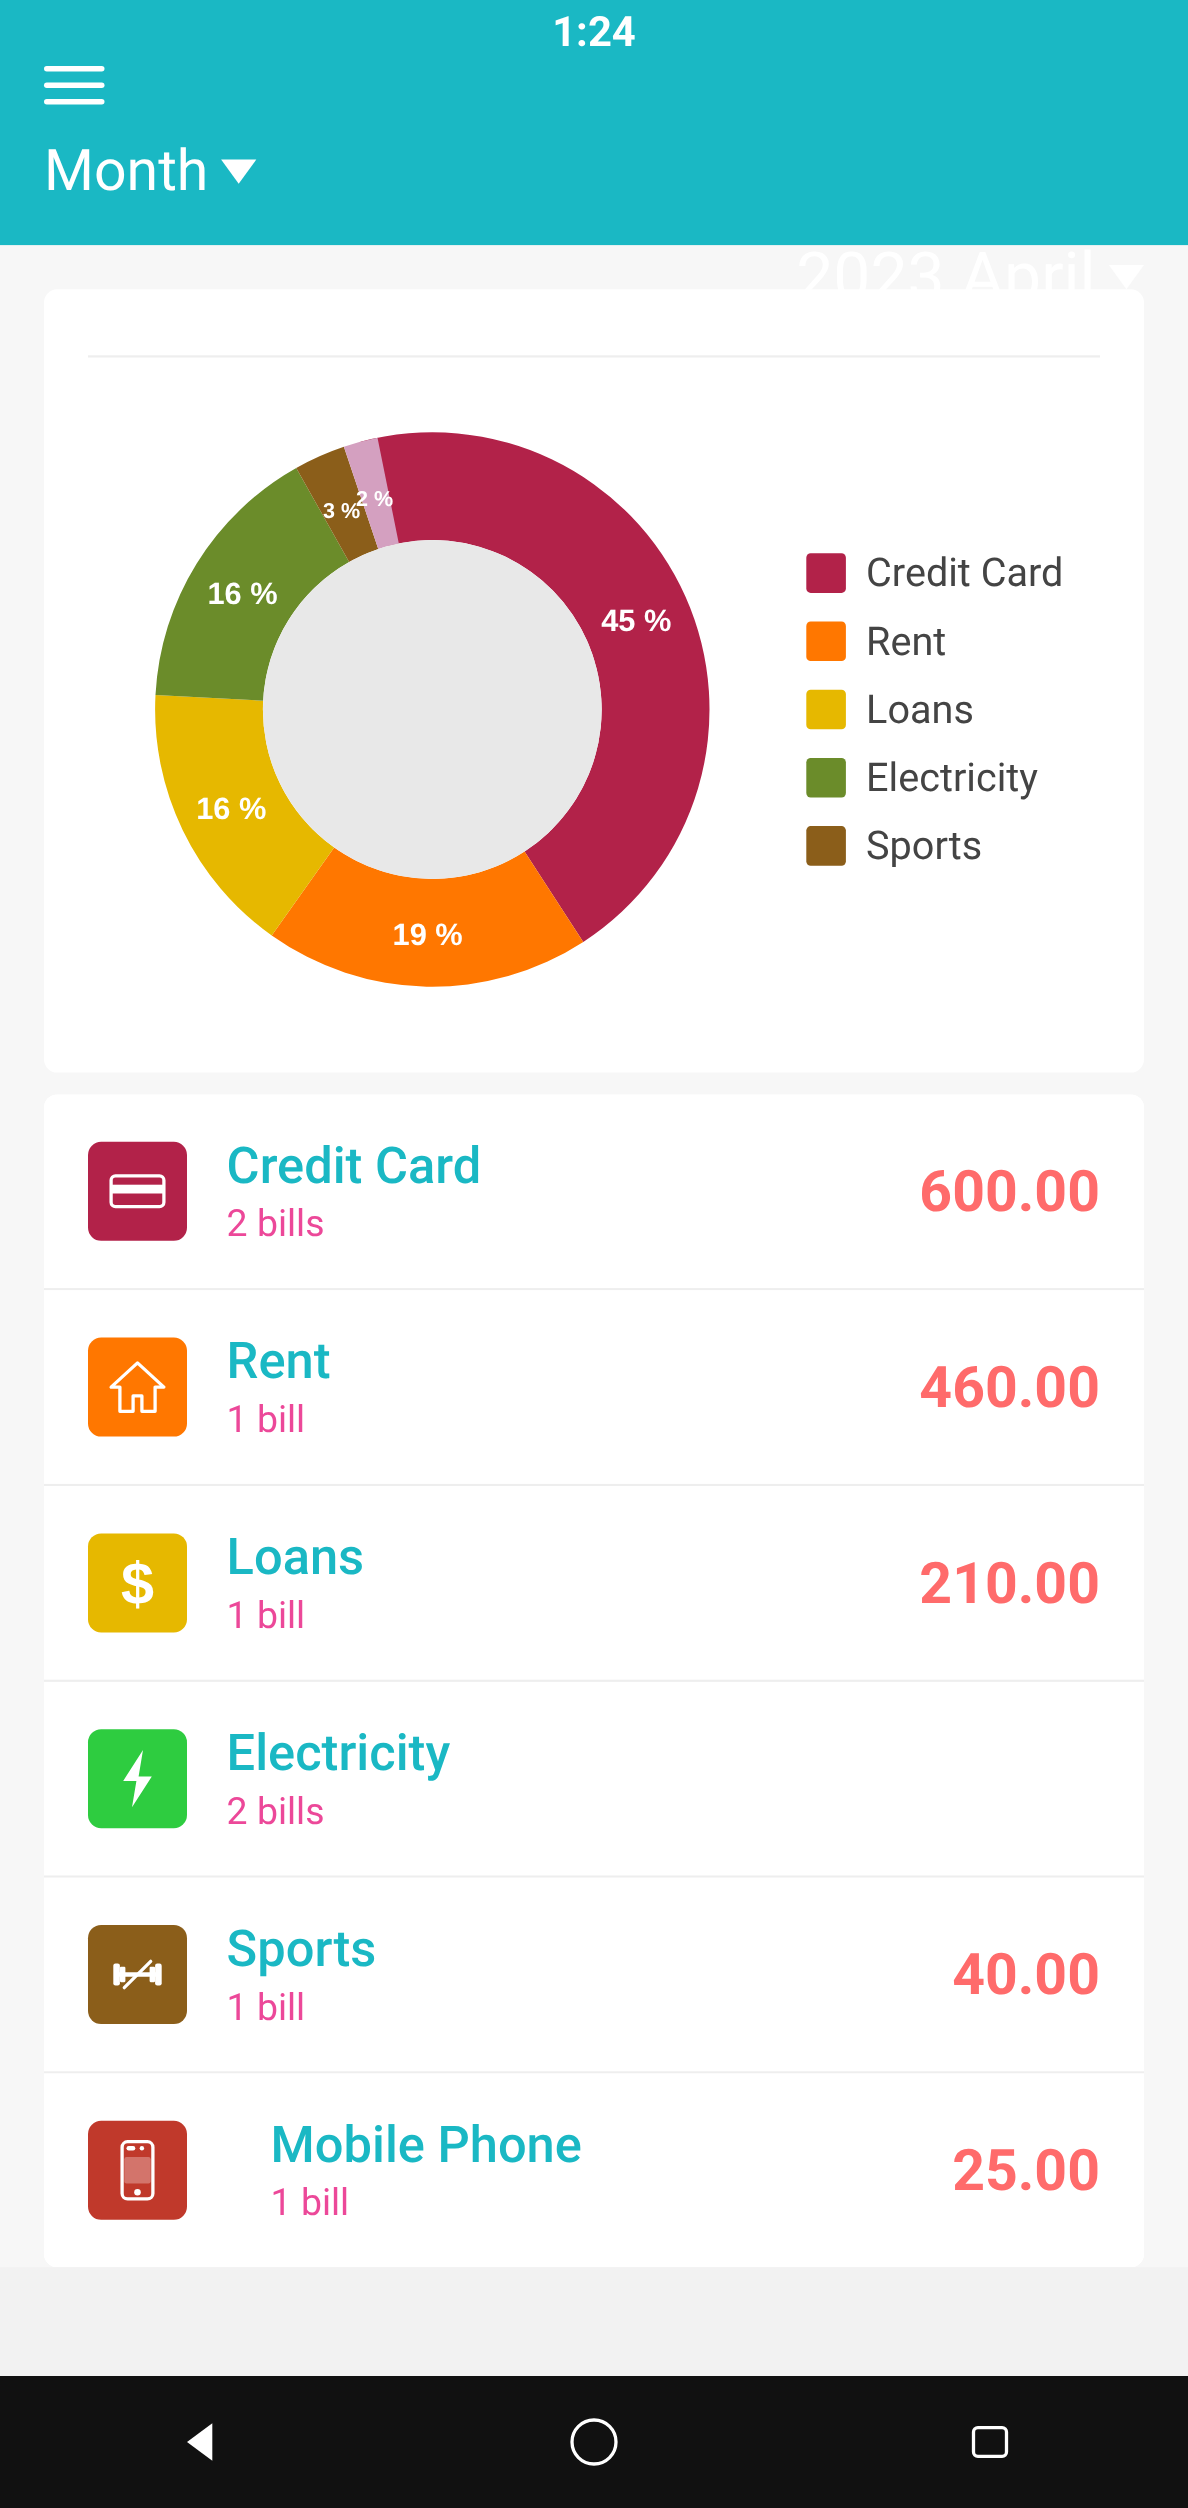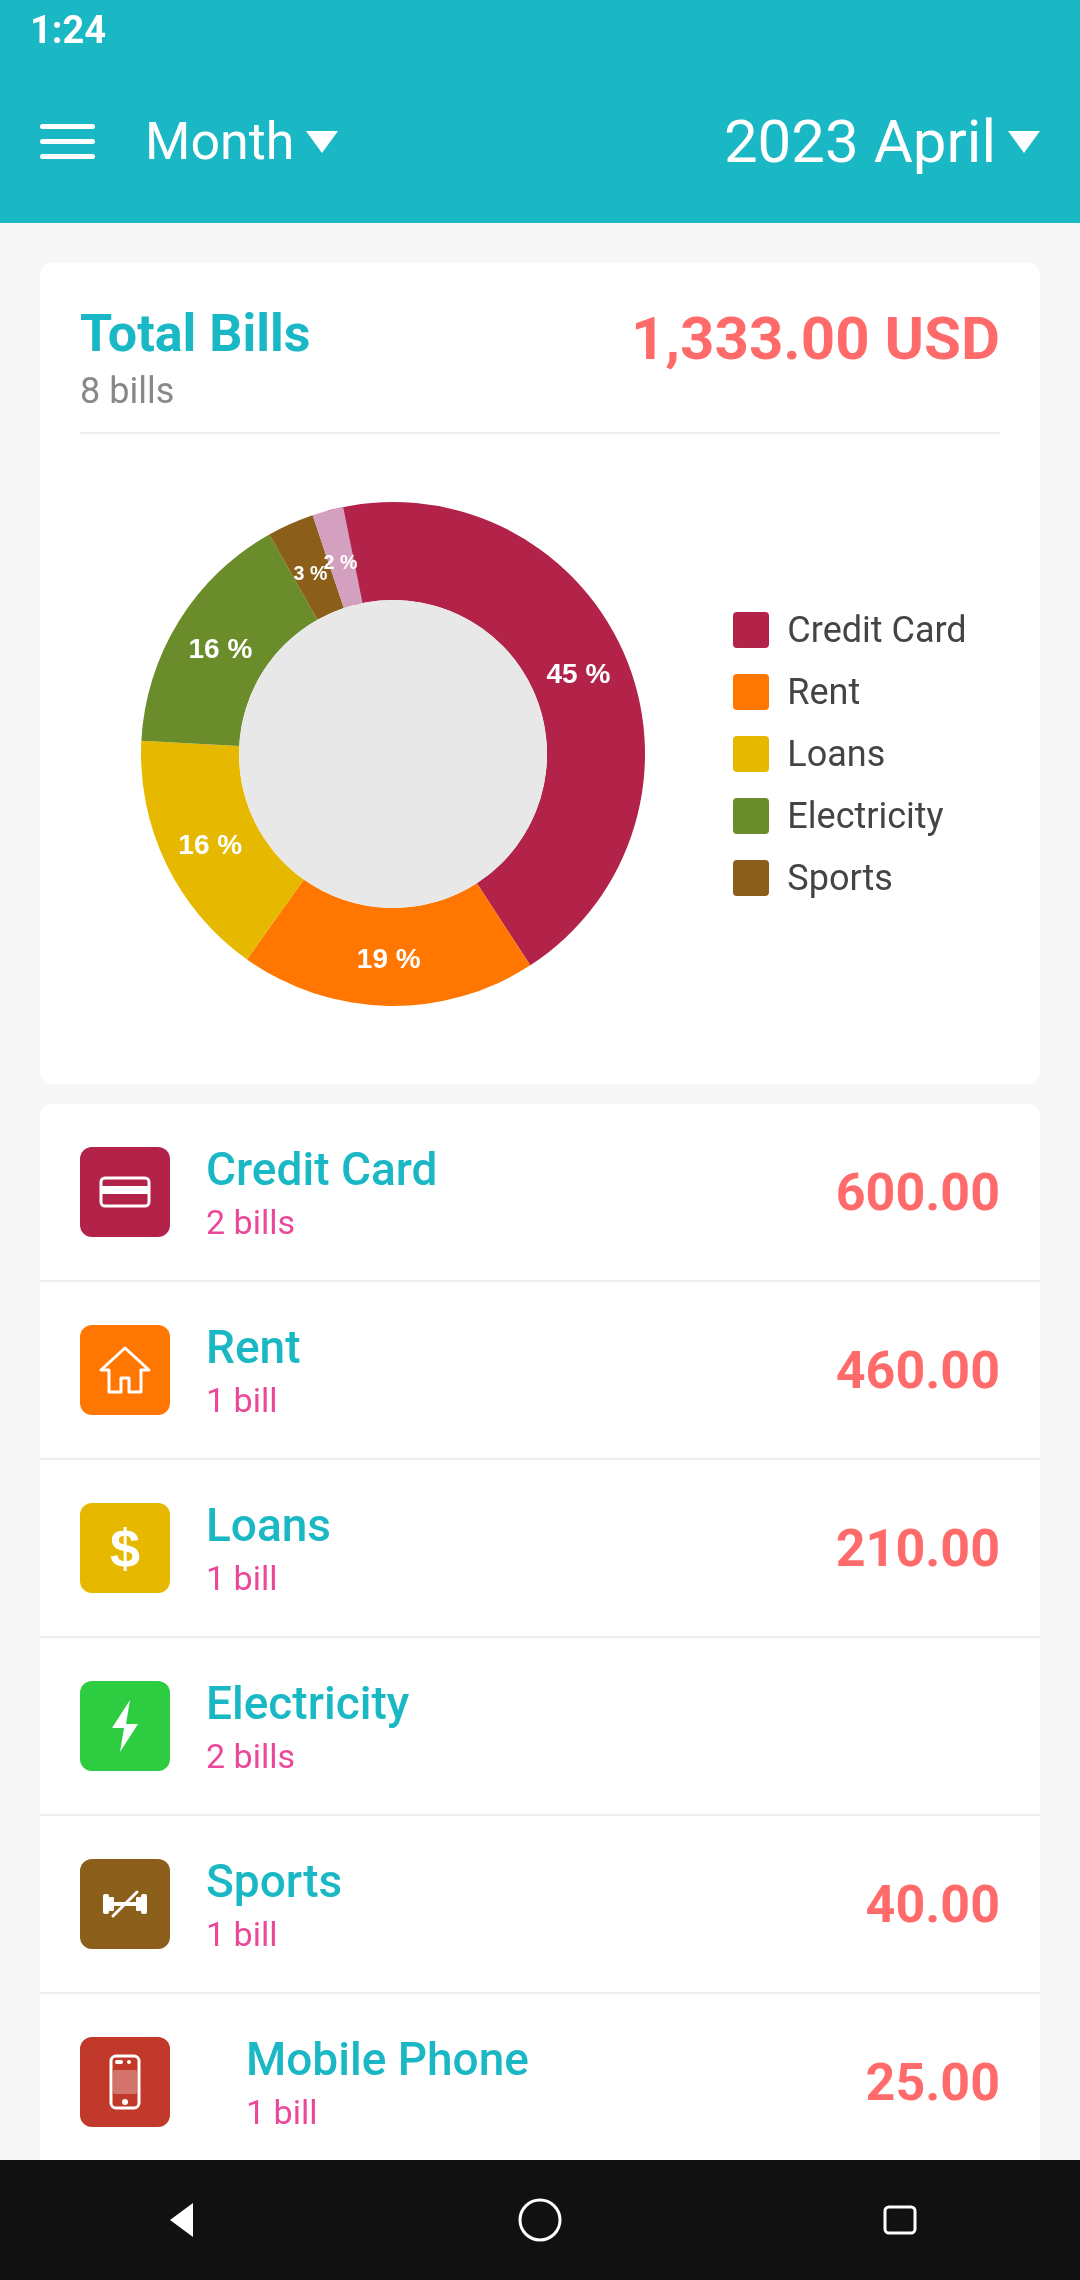--- a/index.html
+++ b/index.html
@@ -12,43 +12,43 @@
       overflow-x: hidden;
     }
 
     
     .status-bar {
       width: 100%;
       height: 60px;
       background: #1ab8c4;
       display: flex;
       align-items: center;
-      justify-content: flex-start;
+      justify-content: center;
       padding: 0 30px;
     }
     .status-bar-icons {
       display: flex;
       align-items: center;
       gap: 12px;
     }
     .status-time {
       color: white;
       font-size: 38px;
       font-weight: bold;
     }
 
     
     .header {
       width: 100%;
       height: 163px;
       background: #1ab8c4;
       display: flex;
-      align-items: center;
       padding: 0 40px;
-      gap: 45px;
+      gap: 30px;
+      flex-direction: column;
     }
     .hamburger-icon {
       width: 60px;
       height: 60px;
       display: flex;
       flex-direction: column;
       justify-content: center;
       gap: 10px;
       cursor: pointer;
     }
@@ -269,27 +269,20 @@
   </div>
   <div class="header-date-selector">
     <span class="header-date-label">2023 April</span>
     <div class="dropdown-arrow"></div>
   </div>
 </div>
 
 <div class="content">
 
   <div class="total-bills-section">
-    <div class="total-bills-header">
-      <div>
-        <div class="total-bills-title">Total Bills</div>
-        <div class="total-bills-count">8 bills</div>
-      </div>
-      <div class="total-bills-amount">1,333.00 USD</div>
-    </div>
     <div class="divider"></div>
 
     <div class="chart-container">
       <svg class="donut-svg" viewBox="0 0 200 200">
 
         <g id="donut-segments">
             <path d="M 76.70628594077313 13.066675633983849 A 90 90 0 0 1 149.01751315135243 175.48035111508815 L 129.9551469258265 146.12688123699832 A 55 55 0 0 0 85.76495251936136 46.87407955410124 Z" fill="#b22249"></path>
             <text x="166.23204567908857" y="74.51159337700449" fill="white" font-size="10" font-weight="bold" font-family="Arial" text-anchor="middle">45 %</text>
             <path d="M 149.01751315135243 175.48035111508815 A 90 90 0 0 1 47.86469448915889 173.36150161556986 L 68.13953552115265 144.83202876507048 A 55 55 0 0 0 129.9551469258265 146.12688123699832 Z" fill="#ff7700"></path>
             <text x="98.48167455845663" y="176.4840995519263" fill="white" font-size="10" font-weight="bold" font-family="Arial" text-anchor="middle">19 %</text>

